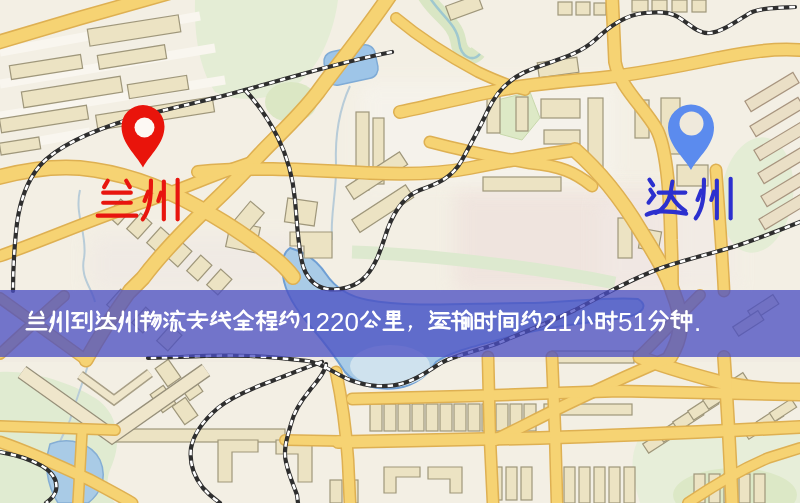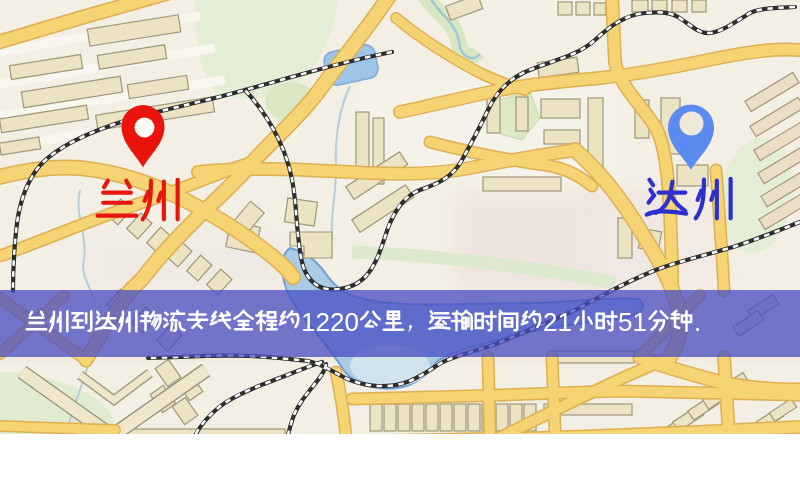--- a/index.html
+++ b/index.html
@@ -1,16 +1,16 @@
 <!DOCTYPE html>
 <html><head>
 <meta charset="utf-8">
 <style>
 html,body{margin:0;padding:0}
-#wrap{position:relative;width:800px;height:434px;overflow:hidden;background:#f3efe4;font-family:"Liberation Sans",sans-serif}
+#wrap{position:relative;width:800px;height:503px;overflow:hidden;background:#f3efe4;font-family:"Liberation Sans",sans-serif}
 svg{display:block}
 </style>
 </head>
 <body>
 <div id="wrap">
 <svg width="800" height="503" viewBox="0 0 800 503">
 <defs>
 <filter id="soft" x="-30%" y="-30%" width="160%" height="160%">
           <feGaussianBlur stdDeviation="9"></feGaussianBlur>
         </filter>

